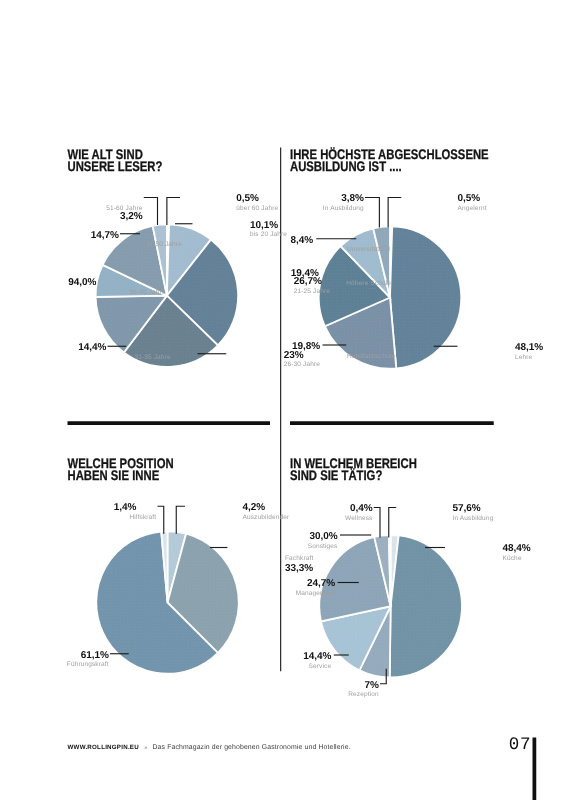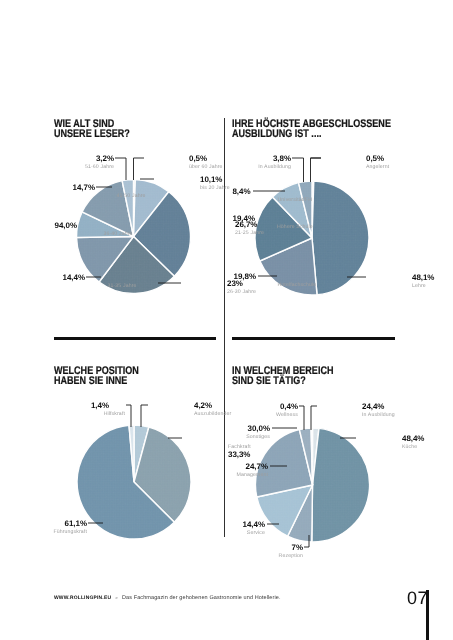--- a/index.html
+++ b/index.html
@@ -16,21 +16,21 @@
   svg.pie{position:absolute;left:0;top:0;width:453px;height:640px;pointer-events:none;}
   .lbl{position:absolute;white-space:nowrap;opacity:0.999;}
   .lbl .pct{font-weight:bold;font-size:8.0px;color:#111;letter-spacing:-0.05px;display:block;line-height:8.0px;}
   .lbl .sub{font-size:5.2px;color:#9e9e9e;display:block;line-height:5.2px;letter-spacing:0.12px;}
   .lbl.right{text-align:left;padding-left:44px;}
   .lbl.left{text-align:right;}
   .footer{position:absolute;display:flex;align-items:baseline;opacity:0.999;}
   .footer .site{font-weight:bold;font-size:4.95px;letter-spacing:0.2px;color:#111;}
   .footer .sep{font-size:4.4px;color:#777;margin:0 4.2px;}
   .footer .tag{font-size:5.5px;color:#3b3b3b;letter-spacing:0.1px;}
-  .pageno{position:absolute;opacity:0.999;font-size:18px;color:#111;font-family:Liberation Sans, sans-serif;letter-spacing:0.5px;}
+  .pageno{position:absolute;opacity:0.999;font-size:14px;color:#111;font-family:Liberation Mono, monospace;letter-spacing:0.5px;}
   .pagebar{position:absolute;background:#111;}
 </style>
 </head>
 <body>
 
 <div class="page">
 
   <div class="rule-h" style="left:54px;top:337.2px;width:162px;"></div>
   <div class="rule-h" style="left:232px;top:337.2px;width:163px;"></div>
   <div class="rule-v" style="left:223.7px;top:118px;height:419px;"></div>
@@ -183,21 +183,21 @@
       </div>
       <div class="lbl sublbl right" style="left: 59.5px; top: 231.9px;">
         <span class="sub">36-40 Jahre</span>
       </div>
       <div class="lbl left" style="right: 358px; top: 184px;">
         <span class="pct">14,7%</span>
       </div>
       <div class="lbl sublbl right" style="left: 72.5px; top: 193.9px;">
         <span class="sub">41-50 Jahre</span>
       </div>
-      <div class="lbl left" style="right: 339px; top: 155px; text-align: right;">
+      <div class="lbl left" style="right: 339px; top: 169px; text-align: right;">
         <span class="pct">3,2%</span>
       </div>
       <div class="lbl sublbl left" style="right: 339px; top: 164.9px;">
         <span class="sub">51-60 Jahre</span>
       </div>
       <div class="lbl right" style="left: 322px; top: 155px;">
         <span class="pct">0,5%</span>
       </div>
       <div class="lbl sublbl right" style="left: 322px; top: 164.9px;">
         <span class="sub">Angelernt</span>
@@ -250,21 +250,21 @@
       <div class="lbl sublbl left" style="right: 366px; top: 529.9px;">
         <span class="sub">Führungskraft</span>
       </div>
       <div class="lbl left" style="right: 344px; top: 402px;">
         <span class="pct">1,4%</span>
       </div>
       <div class="lbl sublbl left" style="right: 328px; top: 411.9px;">
         <span class="sub">Hilfskraft</span>
       </div>
       <div class="lbl right" style="left: 318px; top: 403px;">
-        <span class="pct">24,4%</span>
+        <span class="pct">57,6%</span>
       </div>
       <div class="lbl sublbl right" style="left: 318px; top: 412.9px;">
         <span class="sub">In Ausbildung</span>
       </div>
       <div class="lbl right" style="left: 358px; top: 435px;">
         <span class="pct">48,4%</span>
       </div>
       <div class="lbl sublbl right" style="left: 358px; top: 444.9px;">
         <span class="sub">Küche</span>
       </div>

